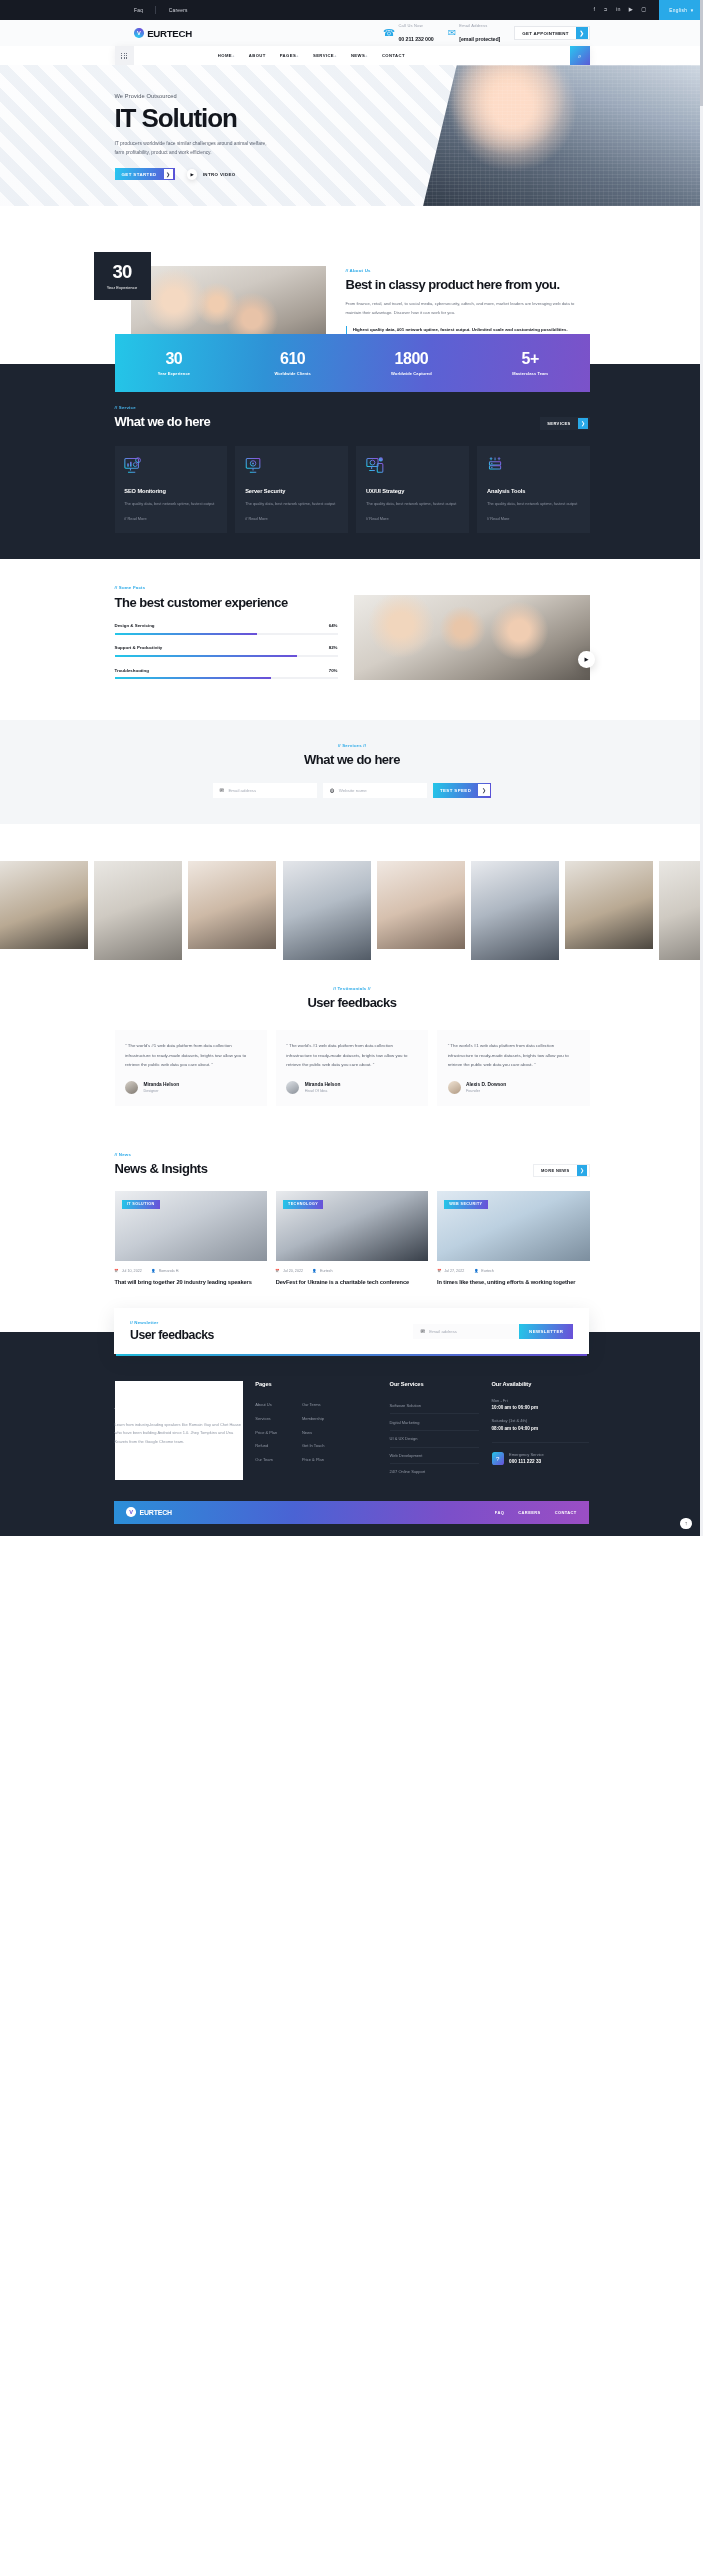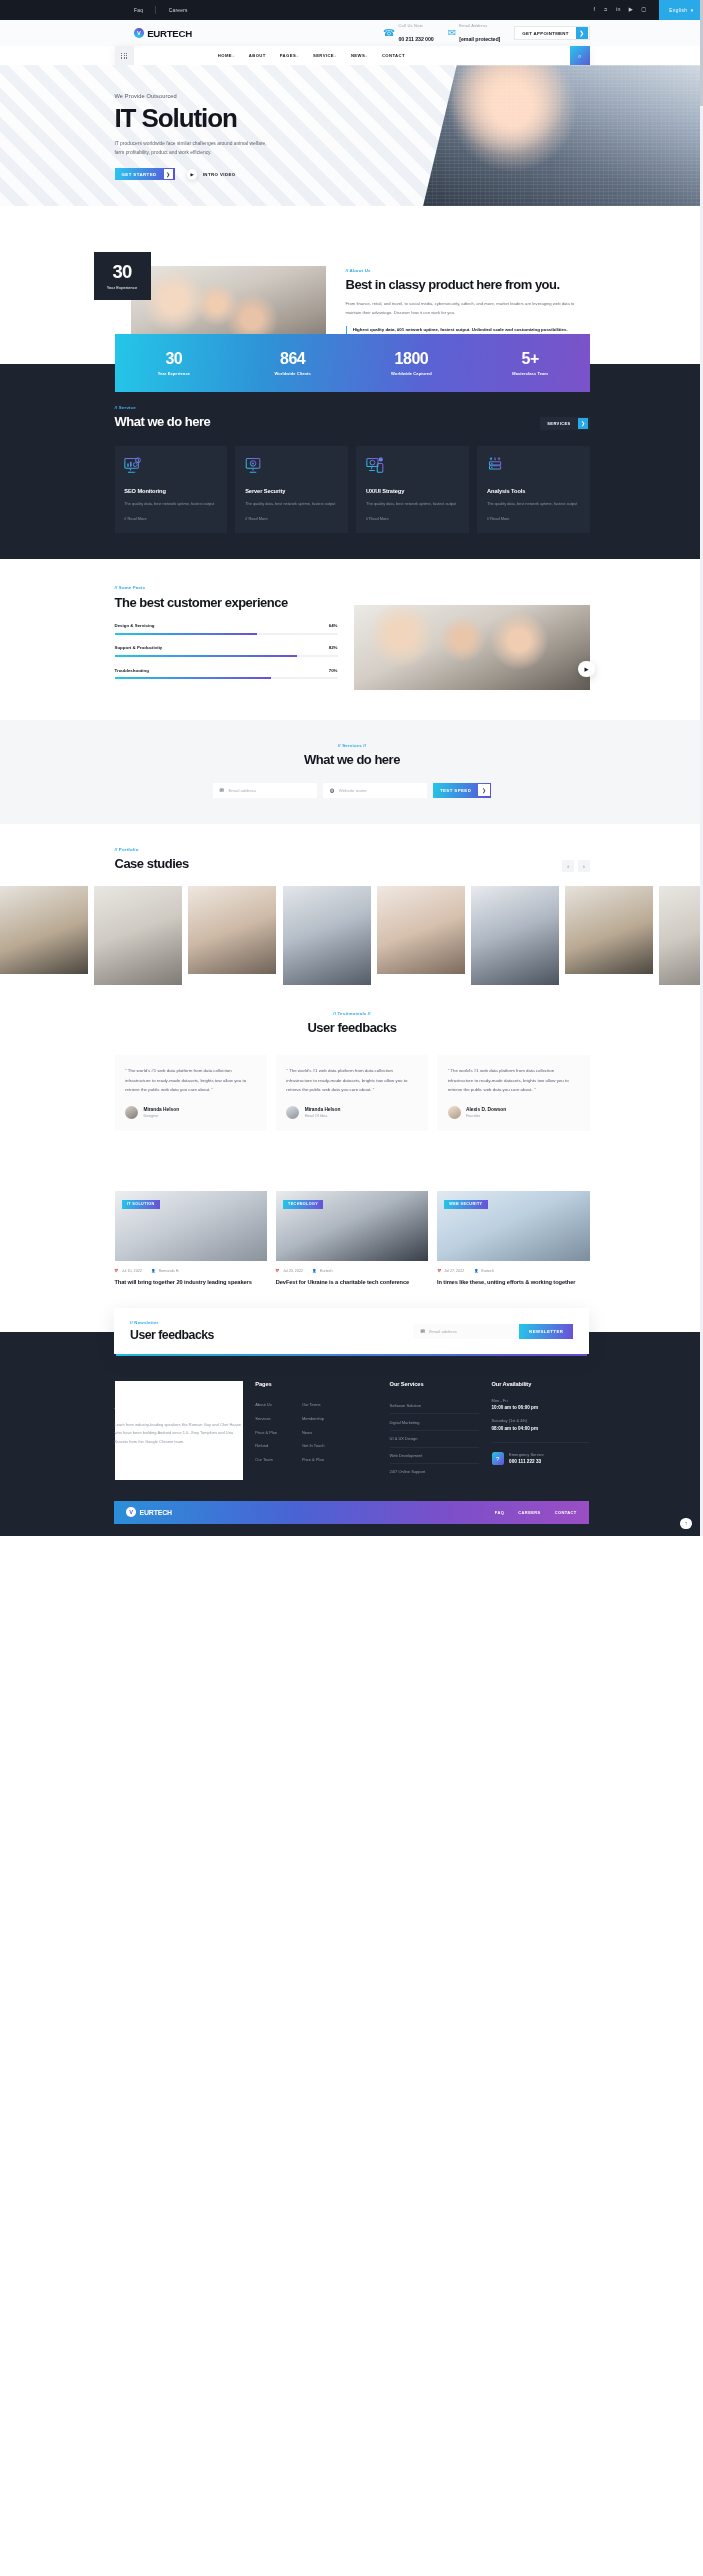--- a/index.html
+++ b/index.html
@@ -199,21 +199,21 @@
   }
   .svc-cards { width:475px; margin:16px auto 0; display:flex; gap:8.8px; }
   .svc-card { flex:1; background:#232b38; padding:11.4px 9.7px 12.3px; }
   .svc-icon { width:19.3px; height:17.6px; margin-bottom:10.6px; }
   .svc-card h4 { color:#fff; font-size:5.7px; font-weight:bold; letter-spacing:-0.1px; }
   .svc-card p { color:#8c93a1; font-size:3.9px; line-height:2.1; margin-top:5.3px; }
   .svc-card .more { color:#8c93a1; font-size:3.9px; margin-top:8px; }
 
   
   .facts { background:#fff; padding:26px 0 30px; }
-  .facts-grid { width:475px; margin:0 auto; display:flex; gap:16px; align-items:flex-end;}
+  .facts-grid { width:475px; margin:0 auto; display:flex; gap:16px; align-items:center;}
   .facts-left { width:223px; }
   .facts-left .sec-title { font-size:13px; line-height:1.25; }
   .skills { margin-top:12.3px; }
   .skill { margin-bottom:10.6px; }
   .skill-top { display:flex; justify-content:space-between; align-items:baseline; }
   .skill-name { font-size:4.4px; font-weight:bold; color:#13161d; }
   .skill-pct { font-size:4.4px; font-weight:bold; color:#13161d; }
   .skill-track { height:2.2px; background:#f0f1f4; margin-top:4.4px; }
   .skill-fill { height:2.2px; background:linear-gradient(90deg,#24c6e8,#6a4fd8); }
   .facts-right { width:236px; position:relative; }
@@ -511,21 +511,21 @@
     </div>
   </div>
 
   <div class="dark-sec">
     <div class="counter-band">
       <div class="counter">
         <div class="n">30</div>
         <div class="l">Year Experience</div>
       </div>
       <div class="counter">
-        <div class="n">864</div>
+        <div class="n">610</div>
         <div class="l">Worldwide Clients</div>
       </div>
       <div class="counter">
         <div class="n">1800</div>
         <div class="l">Worldwide Captured</div>
       </div>
       <div class="counter">
         <div class="n">5+</div>
         <div class="l">Masterclass Team</div>
       </div>
@@ -656,30 +656,20 @@
         <span class="ph">Website name</span>
       </div>
       <div class="speed-btn">
         <span class="t">TEST SPEED</span>
         <span class="arw">❯</span>
       </div>
     </div>
   </div>
 
   <div class="cases">
-    <div class="cases-head">
-      <div>
-        <div class="eyebrow">// Portfolio</div>
-        <div class="sec-title">Case studies</div>
-      </div>
-      <div class="case-navs">
-        <div>‹</div>
-        <div>›</div>
-      </div>
-    </div>
     <div class="case-strip">
       <div class="case-card c1"></div>
       <div class="case-card tall c2"></div>
       <div class="case-card c3"></div>
       <div class="case-card tall c4"></div>
       <div class="case-card c5"></div>
       <div class="case-card tall c6"></div>
       <div class="case-card c1"></div>
       <div class="case-card tall c2"></div>
     </div>
@@ -716,20 +706,30 @@
           <div>
             <div class="nm">Alexis D. Dowson</div>
             <div class="rl">Founder</div>
           </div>
         </div>
       </div>
     </div>
   </div>
 
   <div class="news">
+    <div class="news-head">
+      <div>
+        <div class="eyebrow">// News</div>
+        <div class="sec-title">News &amp; Insights</div>
+      </div>
+      <div class="news-btn">
+        <span class="t">MORE NEWS</span>
+        <span class="arw">❯</span>
+      </div>
+    </div>
     <div class="news-cards">
       <div class="news-card">
         <div class="news-thumb n1">
           <span class="badge">IT SOLUTION</span>
         </div>
         <div class="news-meta">
           <span>
               <i style="font-style:normal">📅</i>
               <em style="font-style:normal">Jul 10, 2022</em>
             </span>

